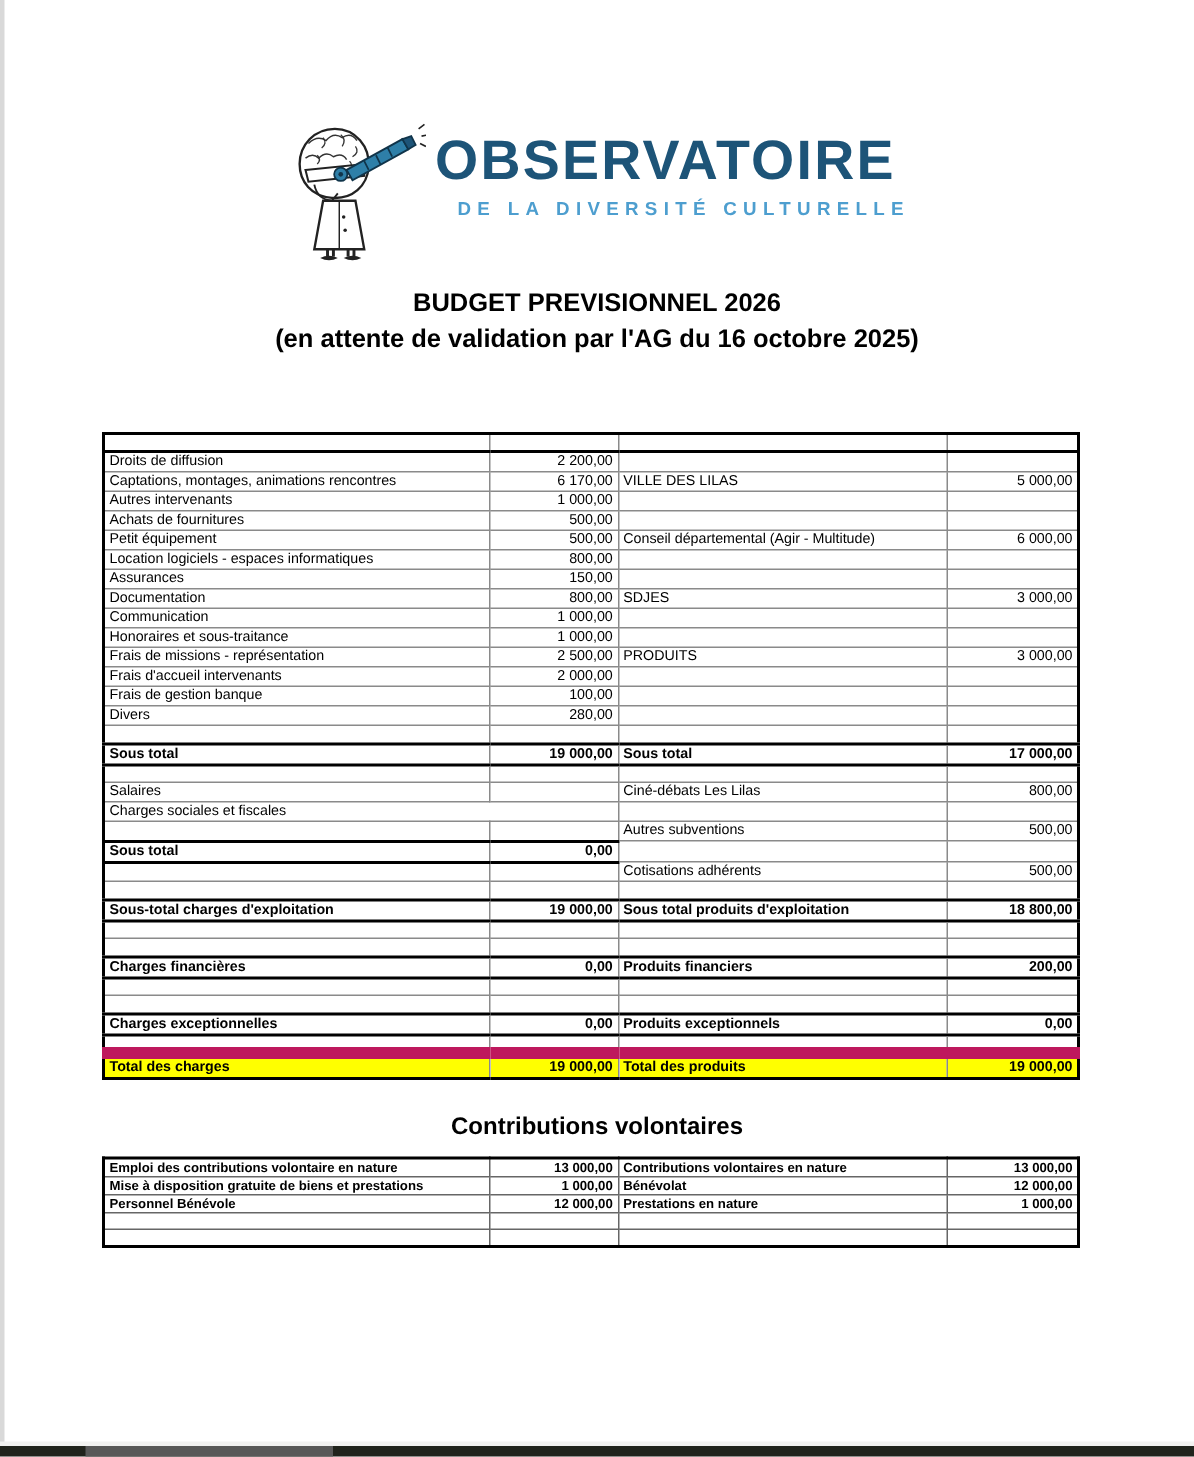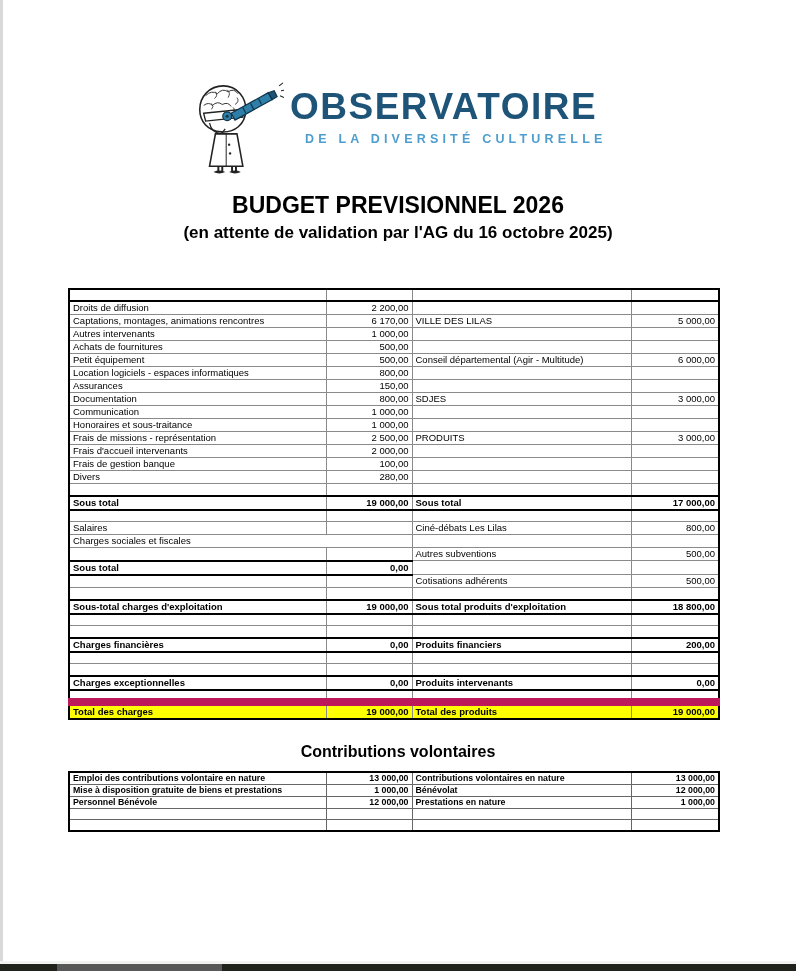--- a/index.html
+++ b/index.html
@@ -28,21 +28,21 @@
   }
   .logo-sub {
     font-size:12.5px; font-weight:bold; letter-spacing:4.2px;
     color:#4d9ecf; margin-top:7px; padding-left:15px;text-align:right;
   }
   
   .title-block {
     position:absolute; top:192px; left:0; width:100%;
     text-align:center; color:#000; font-weight:bold;
   }
-  .title-line1 { font-size:23px; }
+  .title-line1 { font-size:17px; }
   .title-line2 { font-size:17px; margin-top:4px; }
   
   table.budget {
     position:absolute; left:68px; top:288px;
     width:650px; border-collapse:collapse; table-layout:fixed;
     font-size:9.5px; color:#000;
     border:2px solid #000;
   }
   table.budget td {
     height:12px; line-height:12px;
@@ -323,21 +323,21 @@
       </tr>
       <tr>
         <td class="c0"></td>
         <td class="c1"></td>
         <td class="c2"></td>
         <td class="c3"></td>
       </tr>
       <tr class="b">
         <td class="c0">Charges exceptionnelles</td>
         <td class="c1">0,00</td>
-        <td class="c2">Produits intervenants</td>
+        <td class="c2">Produits exceptionnels</td>
         <td class="c3">0,00</td>
       </tr>
       <tr>
         <td class="c0"></td>
         <td class="c1"></td>
         <td class="c2"></td>
         <td class="c3"></td>
       </tr>
       <tr class="y">
         <td class="c0">Total des charges</td>

